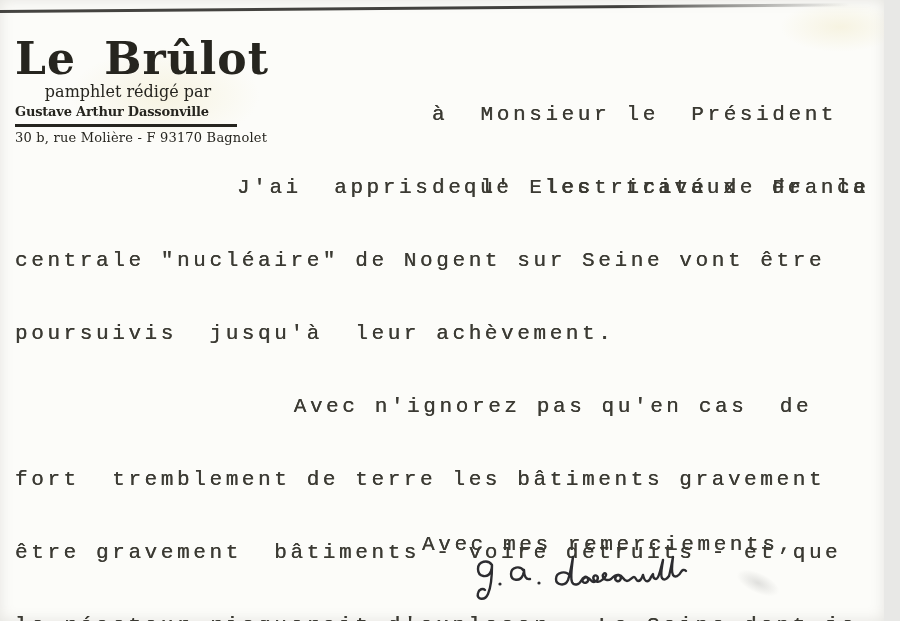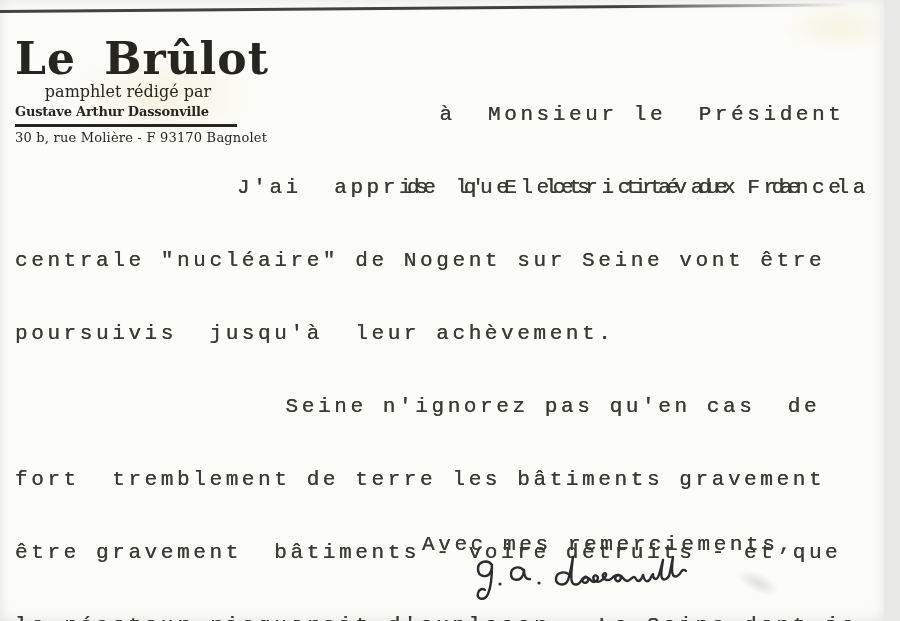--- a/index.html
+++ b/index.html
@@ -28,21 +28,21 @@
   .lh-sub{font-family:"DejaVu Serif",serif;font-size:16px;line-height:17px;text-align:center;margin-top:1px;}
   .lh-author{font-family:"DejaVu Serif",serif;font-weight:bold;font-size:13px;line-height:20px;margin-top:2px;letter-spacing:-0.2px;white-space:nowrap;}
   .lh-rule{height:2.5px;background:var(--letterhead-ink,#26251f);margin-top:2px;width:222px;}
   .lh-addr{font-family:"DejaVu Serif",serif;font-size:13px;line-height:15px;margin-top:3px;letter-spacing:0.2px;white-space:nowrap;}
   
   .tw{
     font-family:"Liberation Mono",monospace;font-size:21px;letter-spacing:3.6px;
     color:var(--typewriter-ink,#3b3a33);white-space:pre;
     text-shadow:0 0 0.6px rgba(59,58,51,.85),0.4px 0.4px 0 rgba(59,58,51,.3);
   }
-  .recipient{position:absolute;left:407px;top:55px;text-align:right;}
+  .recipient{position:absolute;left:432px;top:55px;}
   .recipient div{line-height:27px;height:27px;}
   .bodytext{position:absolute;left:15px;top:128px;}
   .bodytext .line{line-height:27px;height:27px;}
   .bodytext .line.indent{padding-left:222px;text-align:center;}
   .closing{position:absolute;left:422px;top:531px;line-height:27px;}
   .signature{position:absolute;left:472px;top:551px;width:250px;height:58px;}
   .signature svg{display:block;}
   .sig-stroke{fill:none;stroke:#2c2c30;stroke-width:2.4;stroke-linecap:round;stroke-linejoin:round;}
   .sig-dot{fill:#2c2c30;stroke:none;}
 </style>
@@ -66,21 +66,21 @@
 
   <div class="recipient tw">
     <div>à  Monsieur le  Président</div>
     <div>de l' Electricité de France</div>
   </div>
 
   <div class="bodytext tw">
     <div class="line indent">J'ai  appris  que  les  travaux  de  la</div>
     <div class="line">centrale "nucléaire" de Nogent sur Seine vont être</div>
     <div class="line">poursuivis  jusqu'à  leur achèvement.</div>
-    <div class="line indent">Seine n'ignorez pas qu'en cas  de</div>
+    <div class="line indent">Avec n'ignorez pas qu'en cas  de</div>
     <div class="line">fort  tremblement de terre les bâtiments gravement</div>
     <div class="line">être gravement  bâtiments - voire détruits - et que</div>
     <div class="line">le réacteur risquerait d'exploser.  La Seine dont je</div>
     
     
     
     
     
     
     

